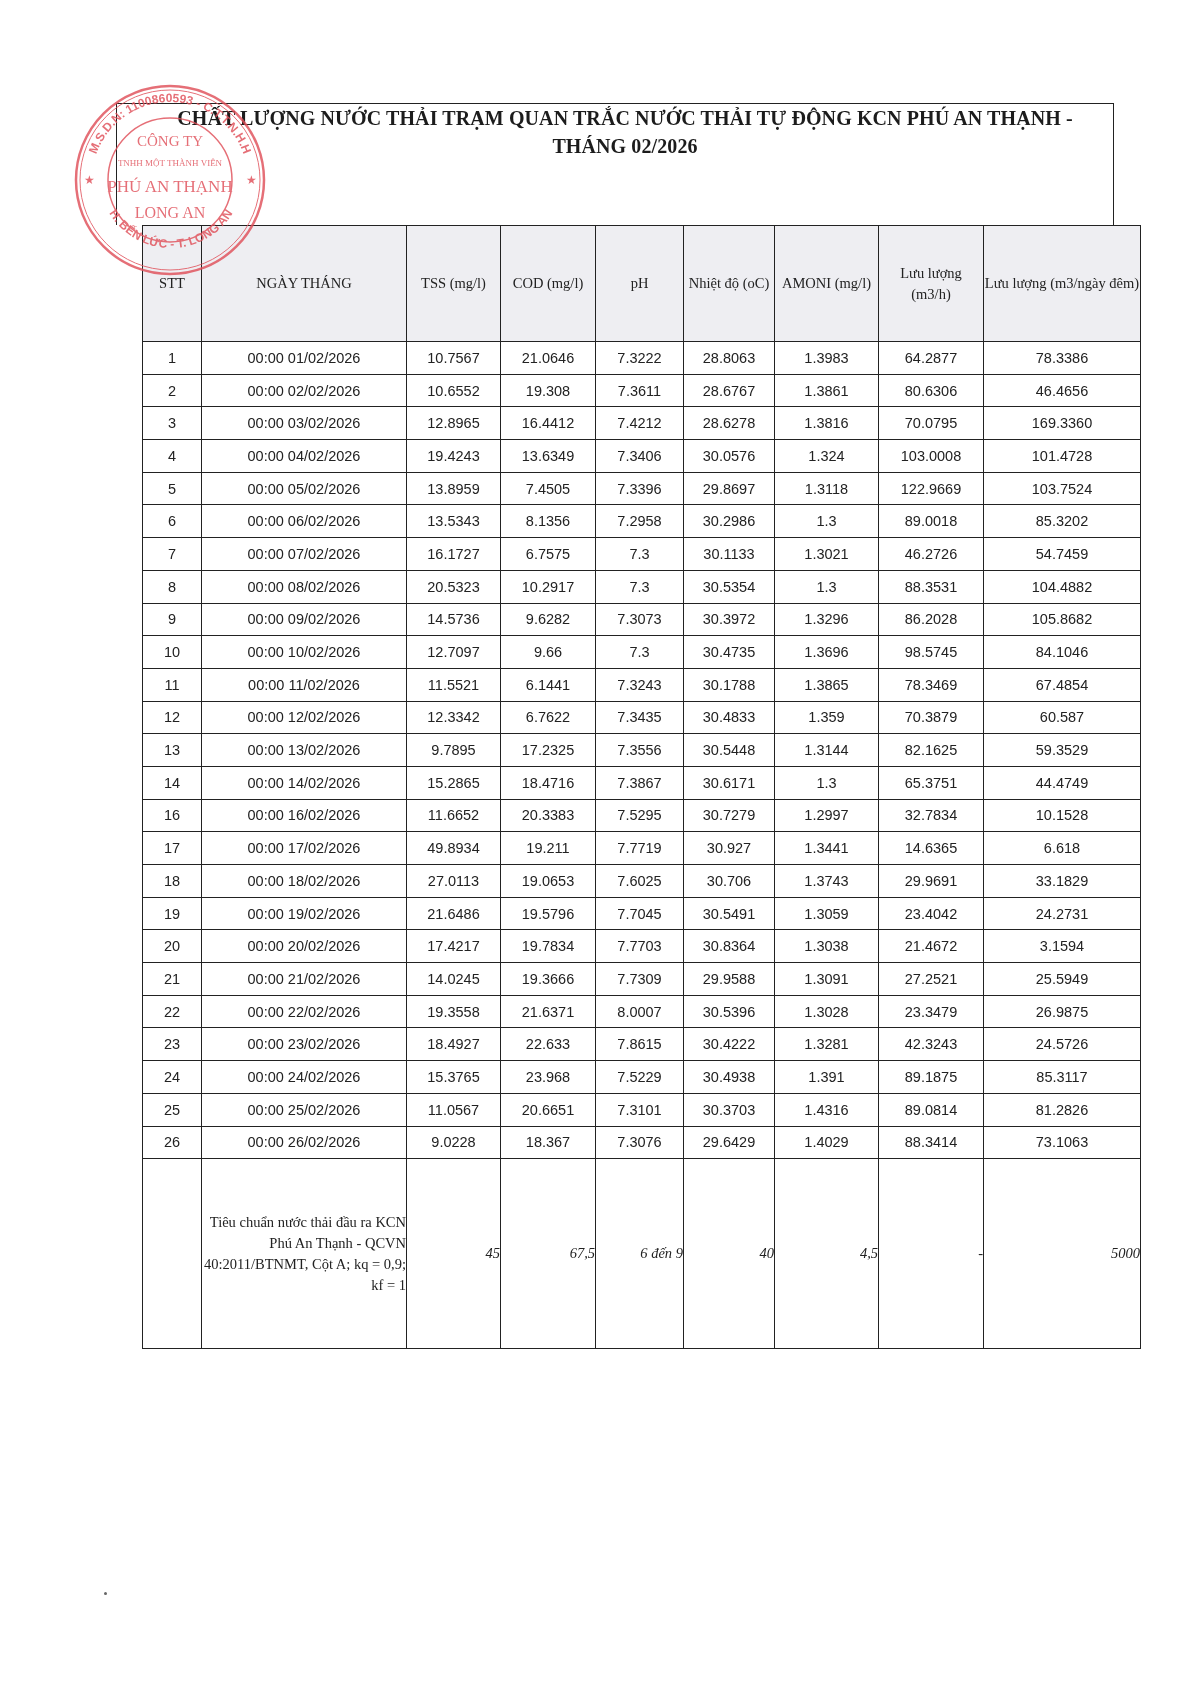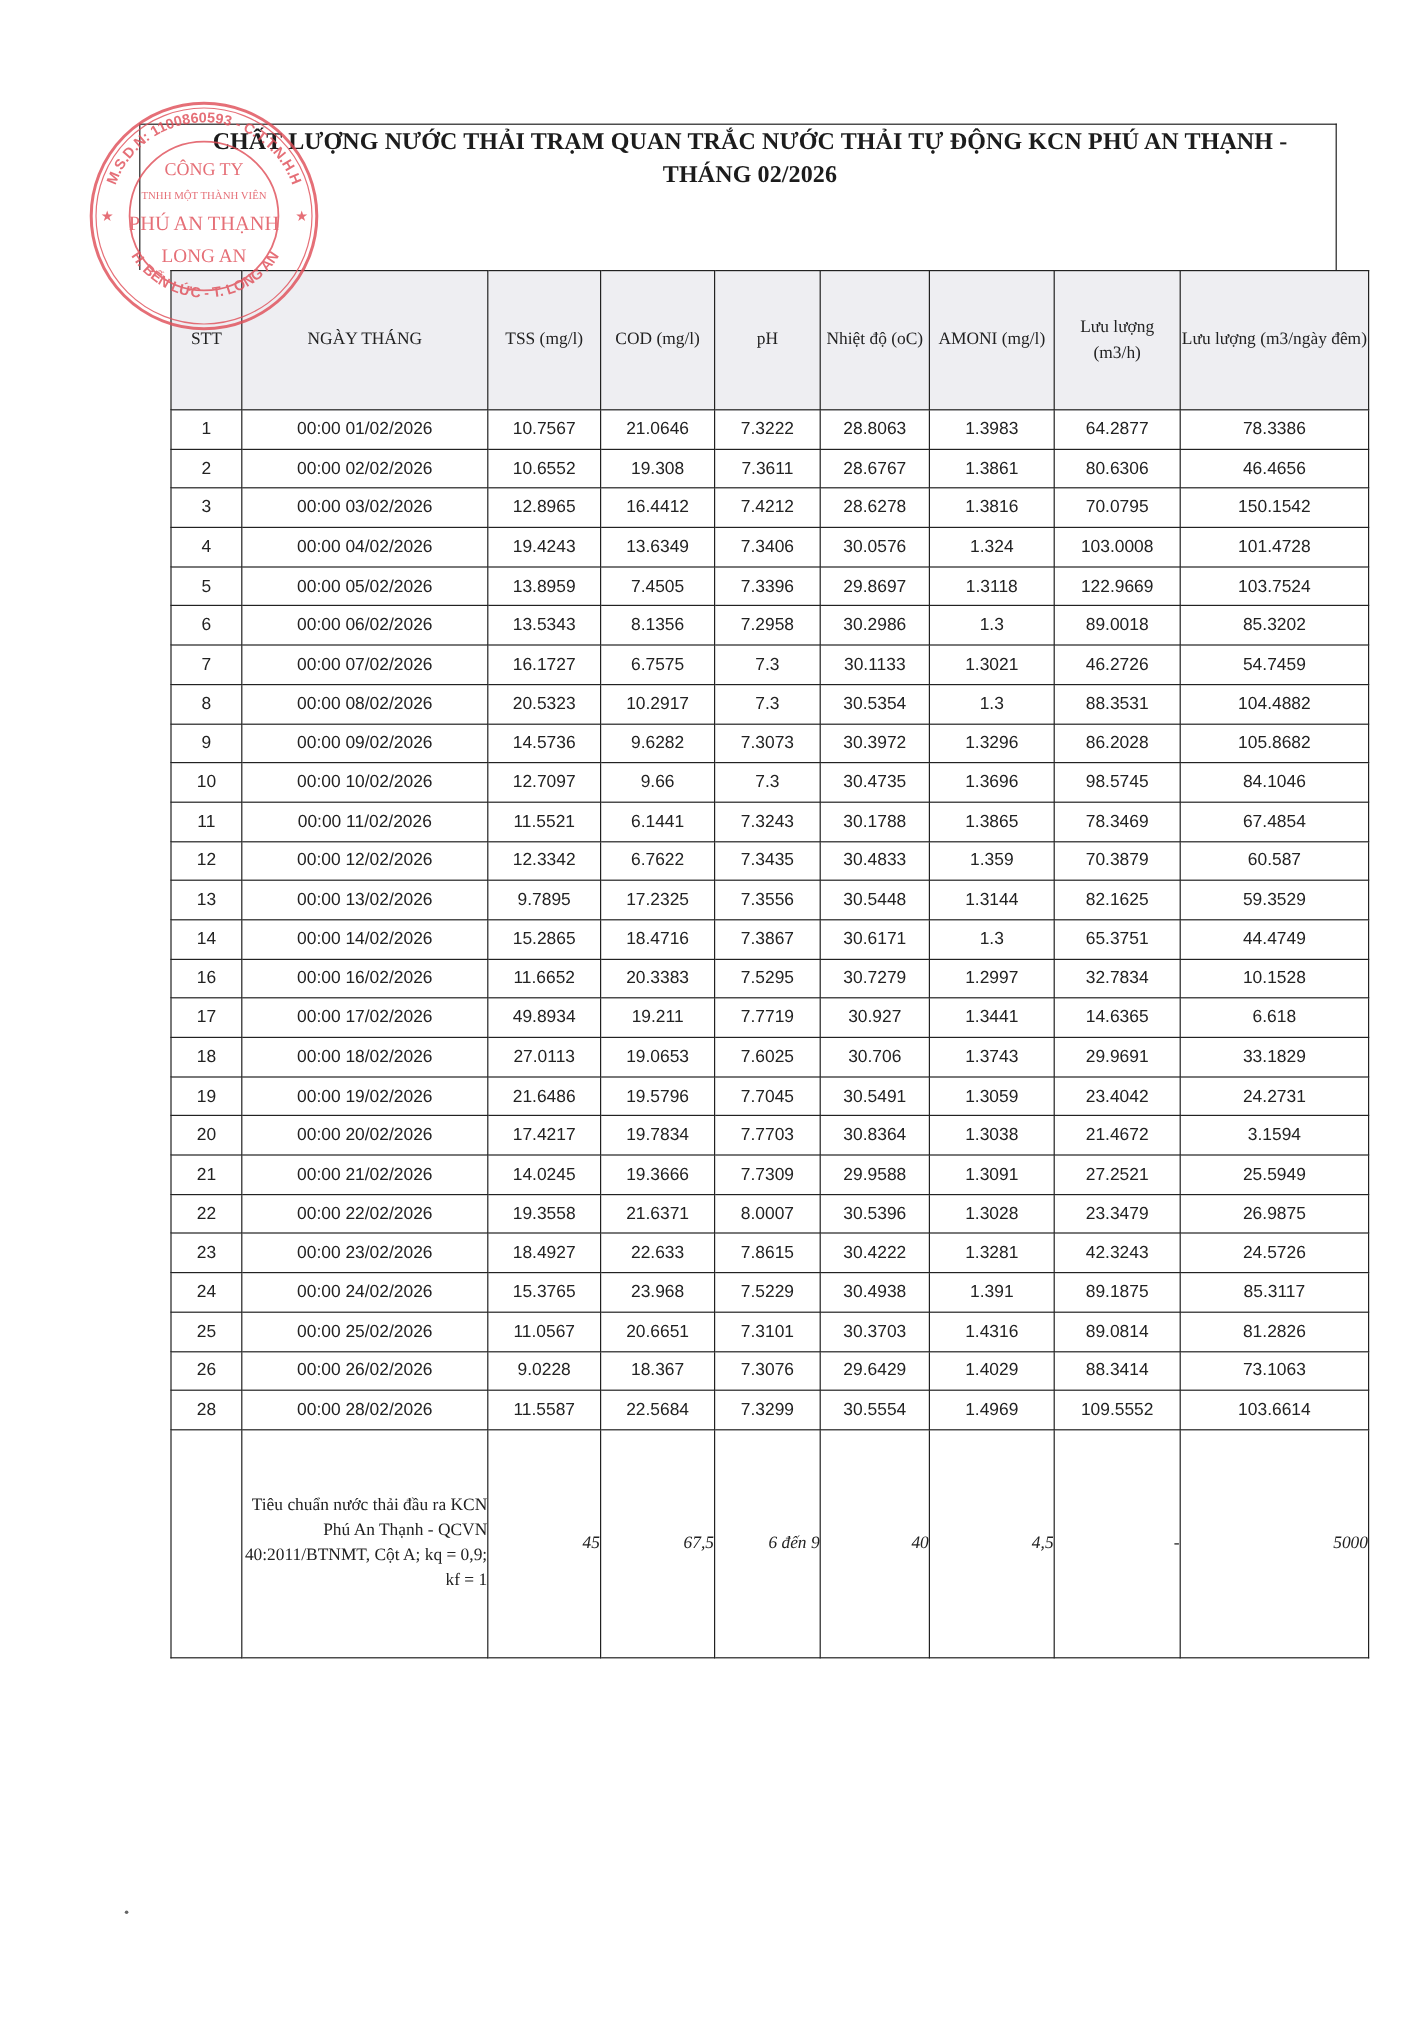--- a/index.html
+++ b/index.html
@@ -106,21 +106,21 @@
         </tr>
         <tr>
           <td>3</td>
           <td>00:00 03/02/2026</td>
           <td>12.8965</td>
           <td>16.4412</td>
           <td>7.4212</td>
           <td>28.6278</td>
           <td>1.3816</td>
           <td>70.0795</td>
-          <td>150.1542</td>
+          <td>169.3360</td>
         </tr>
         <tr>
           <td>4</td>
           <td>00:00 04/02/2026</td>
           <td>19.4243</td>
           <td>13.6349</td>
           <td>7.3406</td>
           <td>30.0576</td>
           <td>1.324</td>
           <td>103.0008</td>
@@ -349,31 +349,20 @@
         <tr>
           <td>26</td>
           <td>00:00 26/02/2026</td>
           <td>9.0228</td>
           <td>18.367</td>
           <td>7.3076</td>
           <td>29.6429</td>
           <td>1.4029</td>
           <td>88.3414</td>
           <td>73.1063</td>
-        </tr>
-        <tr>
-          <td>28</td>
-          <td>00:00 28/02/2026</td>
-          <td>11.5587</td>
-          <td>22.5684</td>
-          <td>7.3299</td>
-          <td>30.5554</td>
-          <td>1.4969</td>
-          <td>109.5552</td>
-          <td>103.6614</td>
         </tr>
         <tr class="std">
           <td></td>
           <td class="std-label">Tiêu chuẩn nước thải đầu ra KCN Phú An Thạnh - QCVN 40:2011/BTNMT, Cột A; kq = 0,9; kf = 1</td>
           <td class="std-val">45</td>
           <td class="std-val">67,5</td>
           <td class="std-val">6 đến 9</td>
           <td class="std-val">40</td>
           <td class="std-val">4,5</td>
           <td class="std-val">-</td>

